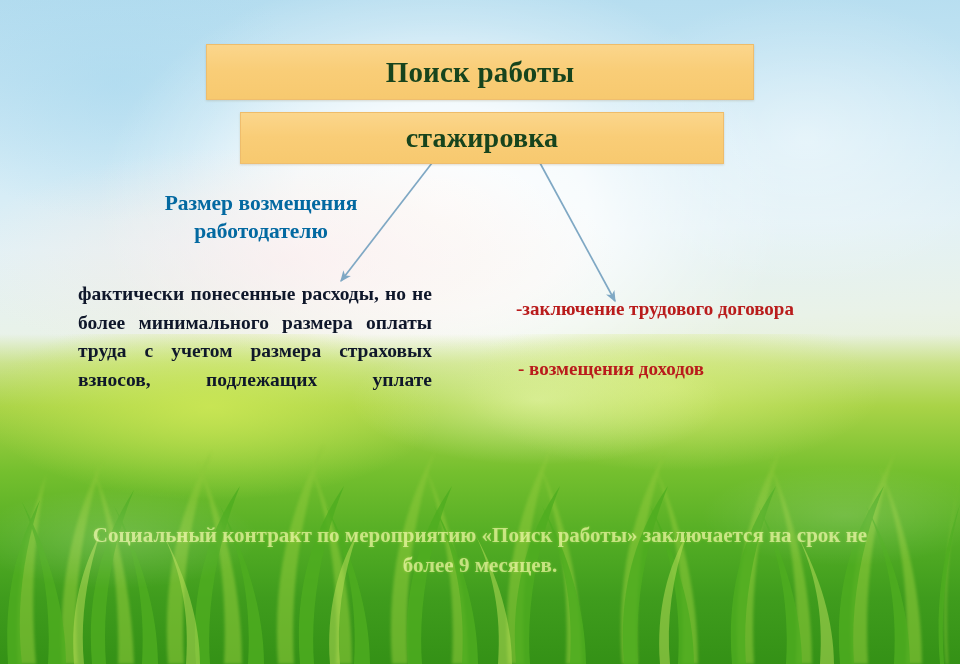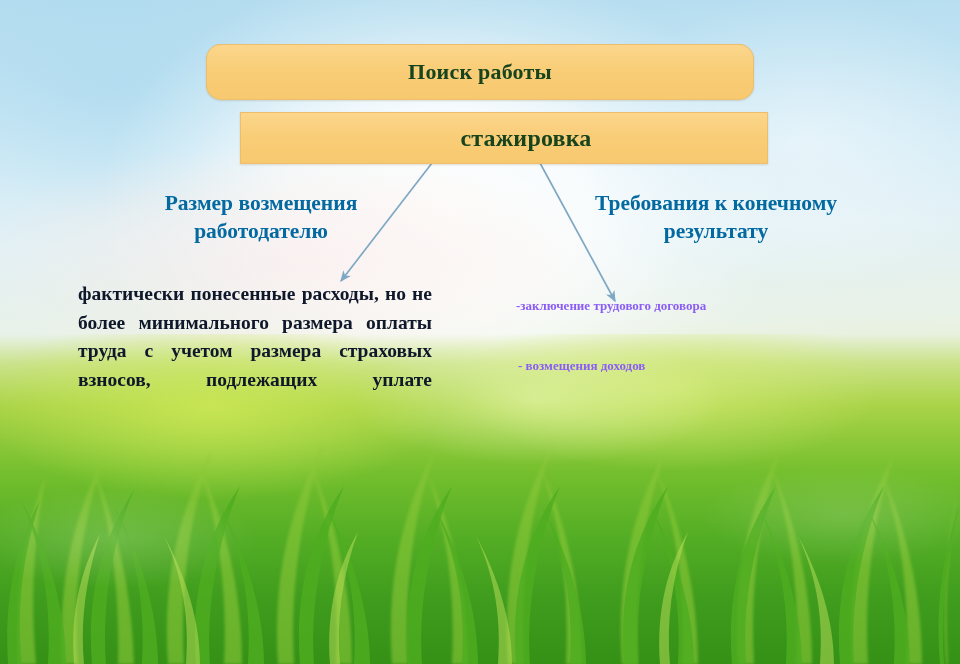--- a/index.html
+++ b/index.html
@@ -59,43 +59,43 @@
   .box{
     position:absolute;
     background:linear-gradient(180deg,#fbd68c 0%,#f9cd77 48%,#f7c96f 100%);
     border:1px solid rgba(236,186,106,.85);
     box-shadow:0 1px 2px rgba(120,95,40,.20);
     display:flex;align-items:center;justify-content:center;
     color:#17441d;
     font-weight:bold;
     letter-spacing:.2px;
   }
-  #box-title{left:206px;top:44px;width:546px;height:54px;font-size:22px;border-radius:15px;}
-  #box-sub{left:240px;top:112px;width:482px;height:50px;font-size:24px;padding-left:44px;}
+  #box-title{left:206px;top:44px;width:546px;height:54px;font-size:29px;}
+  #box-sub{left:240px;top:112px;width:482px;height:50px;font-size:28px;}
 
   
   .arrows{position:absolute;left:0;top:0;width:960px;height:664px;pointer-events:none;}
 
   
   .heading{
     position:absolute;text-align:center;color:#0369a1;
     font-weight:bold;font-size:21.5px;line-height:1.28;
   }
   #head-left{left:106px;top:190px;width:310px;}
   #head-right{left:546px;top:190px;width:340px;}
 
   #para-left{
     position:absolute;left:78px;top:280px;width:354px;
     color:#0f172a;font-weight:bold;font-size:19.5px;line-height:1.47;
     text-align:justify;
   }
   #para-left::after{content:"";display:inline-block;width:100%;}
 
   .bullet{
-    position:absolute;color:#8b5cf6;font-weight:bold;font-size:13px;
+    position:absolute;color:#b91c1c;font-weight:bold;font-size:19px;
     white-space:nowrap;
   }
   #bullet-1{left:516px;top:298px;}
   #bullet-2{left:518px;top:358px;}
 
   
   #footer-note{
     position:absolute;left:80px;top:521px;width:800px;
     text-align:center;font-weight:bold;font-size:21px;line-height:1.42;
     color:rgba(255,252,170,.62);
@@ -186,21 +186,21 @@
 
   <div class="box" id="box-title">
     <span>Поиск работы</span>
   </div>
 
   <div class="box" id="box-sub">
     <span>стажировка</span>
   </div>
 
   <div class="heading" id="head-left">Размер  возмещения работодателю</div>
-  <div class="heading" id="head-right">Требования к конечному результату</div>
 
   <div id="para-left">фактически понесенные расходы, но не более минимального размера оплаты труда с учетом размера страховых взносов, подлежащих уплате</div>
 
   <div class="bullet" id="bullet-1">-заключение трудового договора</div>
   <div class="bullet" id="bullet-2">- возмещения доходов</div>
 
+  <div id="footer-note">Социальный контракт по мероприятию «Поиск работы» заключается на срок не более 9 месяцев.</div>
 
 </div>
 
 </body></html>

